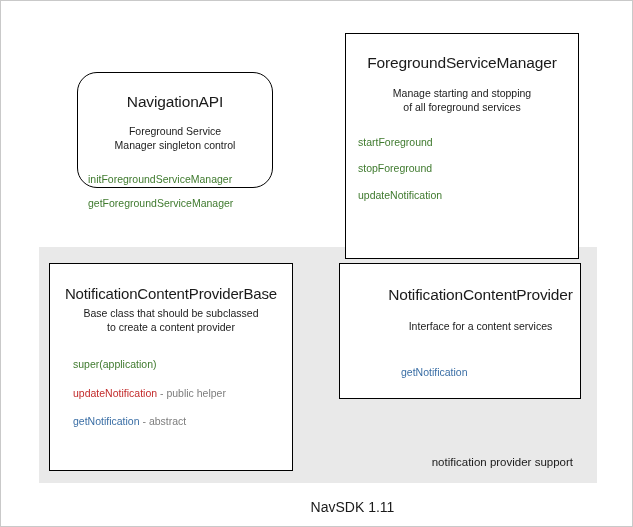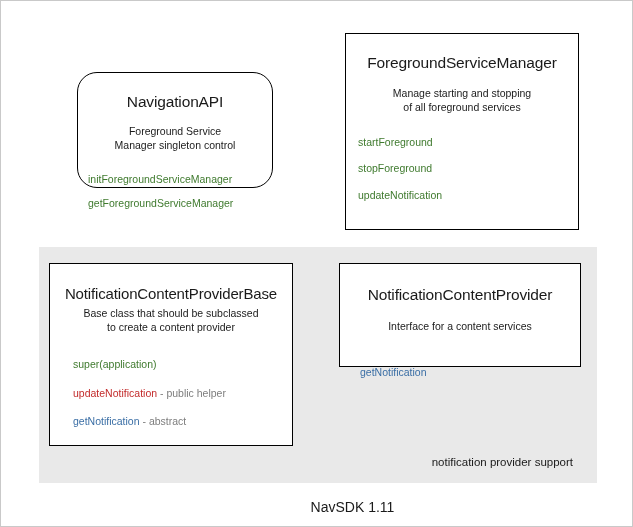--- a/index.html
+++ b/index.html
@@ -80,42 +80,42 @@
   
   #box-navigation-api {
     left: 76px;  top: 71px;  width: 196px; height: 116px; border-radius: 20px;
   }
   #box-navigation-api .class-title { margin-top: 20px; }
   #box-navigation-api .class-desc  { margin-top: 14px; }
   #box-navigation-api .method-list { margin-top: 21px; padding-left: 10px; }
   #box-navigation-api .method + .method { margin-top: 13px; }
 
   #box-foreground-service-manager {
-    left: 344px; top: 32px; width: 234px; height: 197px;
+    left: 344px; top: 32px; width: 234px; height: 226px;
   }
   #box-foreground-service-manager .class-title { margin-top: 20px; }
   #box-foreground-service-manager .class-desc  { margin-top: 15px; }
   #box-foreground-service-manager .method-list { margin-top: 22px; padding-left: 12px; }
   #box-foreground-service-manager .method + .method { margin-top: 15px; }
 
   #group-panel {
     left: 38px; top: 246px; width: 558px; height: 236px;
   }
   #group-label { right: 24px; bottom: 15px; }
 
   #box-notification-content-provider-base {
-    left: 48px; top: 262px; width: 244px; height: 183px;
+    left: 48px; top: 262px; width: 244px; height: 208px;
   }
   #box-notification-content-provider-base .class-title { margin-top: 21px; font-size: 15px; }
   #box-notification-content-provider-base .class-desc  { margin-top: 5px; }
   #box-notification-content-provider-base .method-list { margin-top: 24px; padding-left: 23px; }
   #box-notification-content-provider-base .method + .method { margin-top: 17px; }
 
   #box-notification-content-provider {
-    left: 338px; top: 262px; width: 242px; height: 104px;
+    left: 338px; top: 262px; width: 242px; height: 136px; padding-left: 41px;
   }
   #box-notification-content-provider .class-title { margin-top: 22px; }
   #box-notification-content-provider .class-desc  { margin-top: 16px; }
   #box-notification-content-provider .method-list { margin-top: 33px; padding-left: 20px; }
 
   #footer-caption { left: 0; top: 498px; }
 </style>
 </head>
 <body>
 

